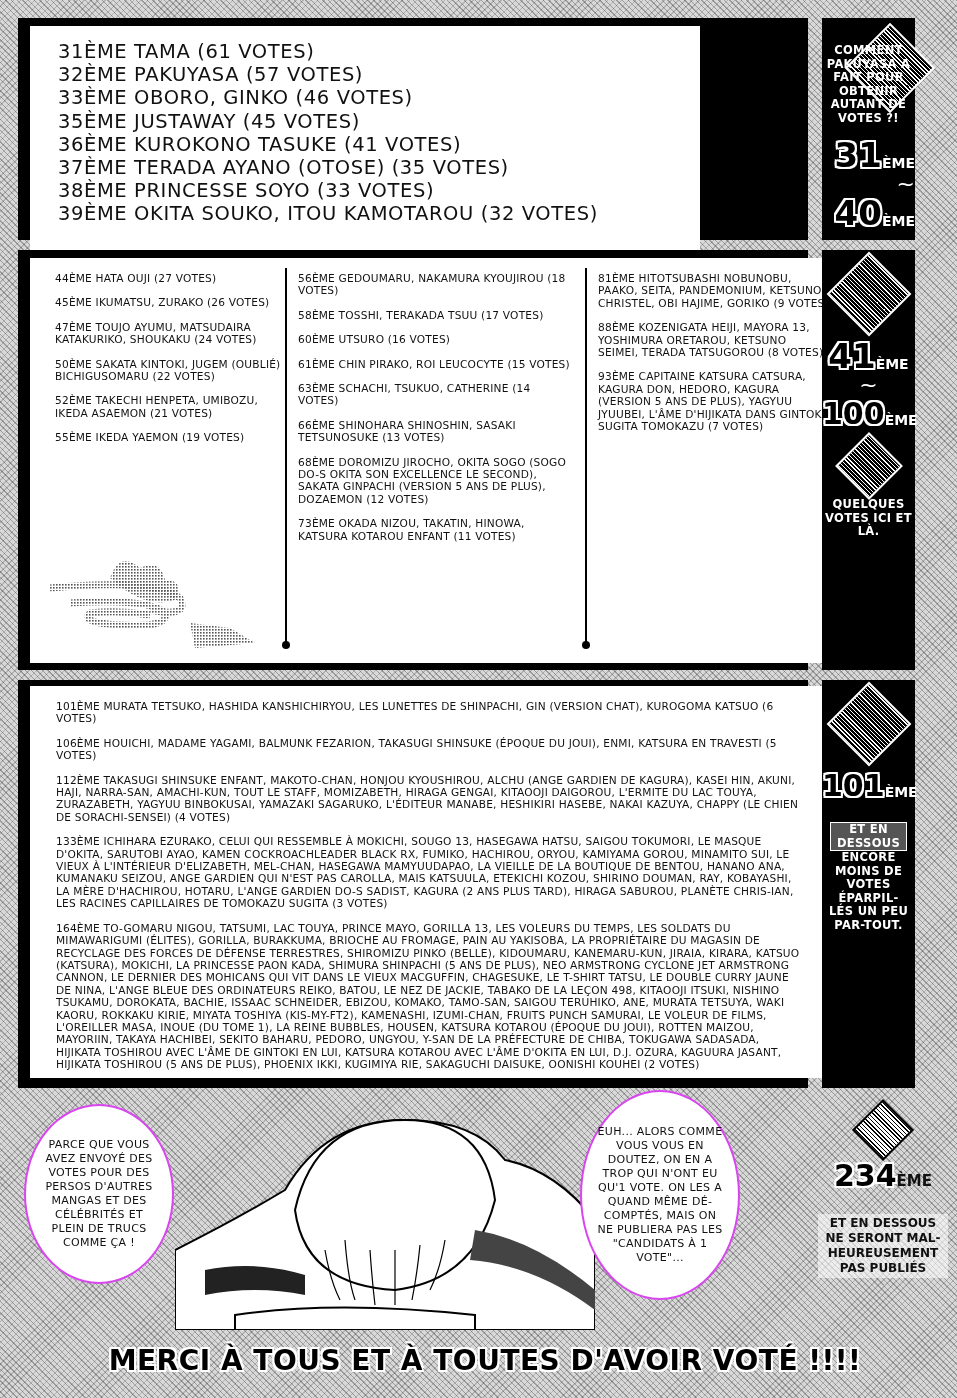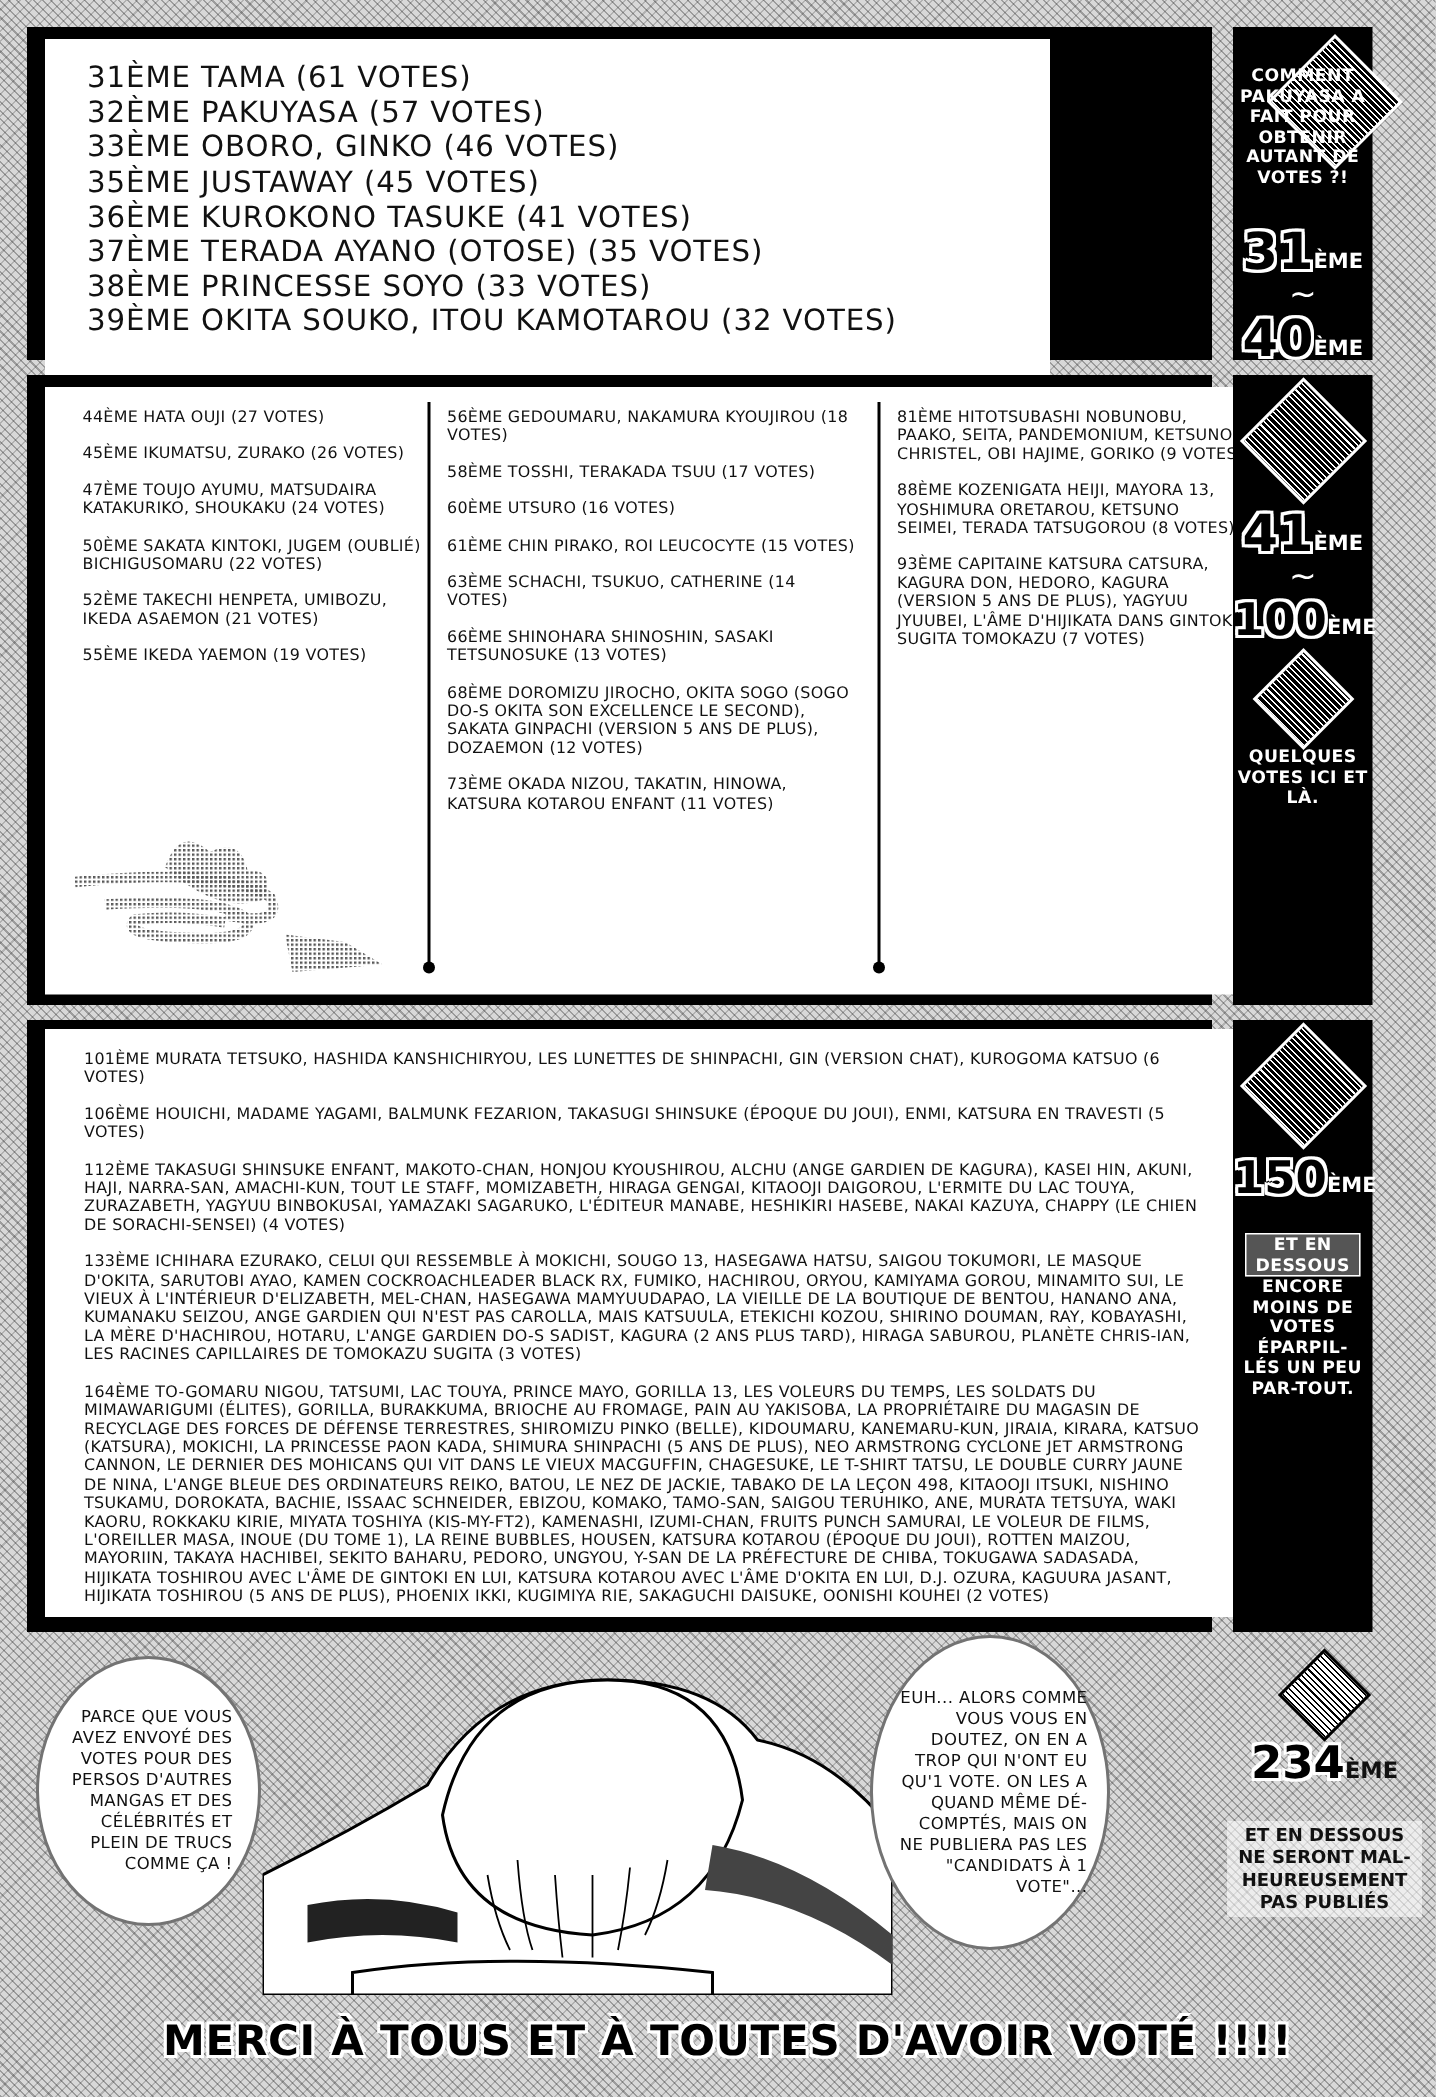--- a/index.html
+++ b/index.html
@@ -42,21 +42,21 @@
   .side .big { font-weight:bold; font-size:34px; line-height:36px; color:#000; -webkit-text-stroke:0; text-shadow:
       -2px -2px 0 #fff, 2px -2px 0 #fff, -2px 2px 0 #fff, 2px 2px 0 #fff, 0 2px 0 #fff, 0 -2px 0 #fff, 2px 0 0 #fff, -2px 0 0 #fff; }
   .side .eme { font-size:14px; font-weight:bold; color:#fff; vertical-align:middle; }
   .side .tilde { font-size:22px; line-height:22px; color:#fff; }
   .diamond { margin:0 auto; width:56px; height:56px; transform:rotate(45deg);
     background-image:repeating-linear-gradient(0deg, #fff 0 1px, #000 1px 3px), repeating-linear-gradient(90deg, rgba(255,255,255,0.5) 0 1px, transparent 1px 3px);
     border:2px solid #fff; }
 
   
   #p4 { left:0; top:1088px; width:957px; height:250px; border:none; background:transparent; }
-  .bubble { position:absolute; background:#fff; border:2px solid #737373; border-radius:50%; text-align:right; box-sizing:border-box; display:flex; align-items:center; justify-content:center; }
+  .bubble { position:absolute; background:#fff; border:2px solid #d946ef; border-radius:50%; text-align:center; box-sizing:border-box; display:flex; align-items:center; justify-content:center; }
   .bubble span { font-size:11px; line-height:14px; letter-spacing:0.3px; }
   #bubble-left { left:24px; top:1104px; width:150px; height:180px; }
   #bubble-right { left:580px; top:1090px; width:160px; height:210px; }
   #figure { position:absolute; left:175px; top:1100px; width:420px; height:230px; }
   #note-234 { position:absolute; left:818px; top:1108px; width:130px; text-align:center; }
   #note-234 .n { font-size:30px; font-weight:bold; color:#000; text-shadow:-2px -2px 0 #fff,2px -2px 0 #fff,-2px 2px 0 #fff,2px 2px 0 #fff; }
   #note-234 .eme { font-size:15px; font-weight:bold; }
   #note-234 .txt { margin-top:21px; font-size:12px; line-height:15px; font-weight:bold; background:rgba(255,255,255,0.55); padding:2px; }
 
   #thanks { position:absolute; left:55px; top:1344px; width:860px; text-align:center;
@@ -73,21 +73,21 @@
   <div class="line up">33ème Oboro, Ginko (46 votes)</div>
   <div class="line up">35ème Justaway (45 votes)</div>
   <div class="line up">36ème Kurokono Tasuke (41 votes)</div>
   <div class="line up">37ème Terada Ayano (Otose) (35 votes)</div>
   <div class="line up">38ème Princesse Soyo (33 votes)</div>
   <div class="line up">39ème Okita Souko, Itou Kamotarou (32 votes)</div>
 </div>
 <div class="side" style="top:18px;height:222px;">
   <div class="diamond" style="margin-top:14px;position:absolute;left:36px;top:4px;width:60px;height:60px;"></div>
   <div class="note up" style="position:relative;margin-top:26px;padding:0 2px;">Comment Pakuyasa a fait pour obtenir autant de votes ?!</div>
-  <div style="margin-top:25px;">
+  <div style="margin-top:12px;text-align:right;">
     <span class="big">31</span><span class="eme up">ème</span>
     <div class="tilde">~</div>
     <span class="big">40</span><span class="eme up">ème</span>
   </div>
 </div>
 
 <div class="blackbar" id="p2-frame"></div>
 <div class="panel" id="p2">
   <div class="col up" id="col1">
     <div class="entry">44ème Hata Ouji (27 votes)</div>
@@ -140,21 +140,21 @@
 <div class="panel" id="p3">
   <div class="entry up">101ème Murata Tetsuko, Hashida Kanshichiryou, Les lunettes de Shinpachi, Gin (version chat), Kurogoma Katsuo (6 votes)</div>
   <div class="entry up">106ème Houichi, Madame Yagami, Balmunk Fezarion, Takasugi Shinsuke (époque du Joui), Enmi, Katsura en travesti (5 votes)</div>
   <div class="entry up">112ème Takasugi Shinsuke enfant, Makoto-chan, Honjou Kyoushirou, Alchu (ange gardien de Kagura), Kasei Hin, Akuni, Haji, Narra-san, Amachi-kun, Tout le staff, Momizabeth, Hiraga Gengai, Kitaooji Daigorou, L'ermite du lac Touya, Zurazabeth, Yagyuu Binbokusai, Yamazaki Sagaruko, L'éditeur Manabe, Heshikiri Hasebe, Nakai Kazuya, Chappy (le chien de Sorachi-sensei) (4 votes)</div>
   <div class="entry up">133ème Ichihara Ezurako, Celui qui ressemble à Mokichi, Sougo 13, Hasegawa Hatsu, Saigou Tokumori, Le masque d'Okita, Sarutobi Ayao, Kamen Cockroachleader Black RX, Fumiko, Hachirou, Oryou, Kamiyama Gorou, Minamito Sui, Le vieux à l'intérieur d'Elizabeth, Mel-chan, Hasegawa Mamyuudapao, La vieille de la boutique de bentou, Hanano Ana, Kumanaku Seizou, Ange gardien qui n'est pas Carolla, Mais Katsuula, Etekichi Kozou, Shirino Douman, Ray, Kobayashi, La mère d'Hachirou, Hotaru, L'ange gardien do-S sadist, Kagura (2 ans plus tard), Hiraga Saburou, Planète Chris-ian, Les racines capillaires de Tomokazu Sugita (3 votes)</div>
   <div class="entry up">164ème To-gomaru Nigou, Tatsumi, Lac Touya, Prince Mayo, Gorilla 13, Les voleurs du temps, Les soldats du Mimawarigumi (élites), Gorilla, Burakkuma, Brioche au fromage, Pain au yakisoba, La propriétaire du magasin de recyclage des forces de défense terrestres, Shiromizu Pinko (belle), Kidoumaru, Kanemaru-kun, Jiraia, Kirara, Katsuo (Katsura), Mokichi, La princesse paon Kada, Shimura Shinpachi (5 ans de plus), Neo Armstrong Cyclone Jet Armstrong Cannon, Le dernier des Mohicans qui vit dans le vieux Macguffin, Chagesuke, Le T-shirt Tatsu, Le double curry jaune de Nina, L'ange bleue des ordinateurs Reiko, Batou, Le nez de Jackie, Tabako de la leçon 498, Kitaooji Itsuki, Nishino Tsukamu, Dorokata, Bachie, Issaac Schneider, Ebizou, Komako, Tamo-san, Saigou Teruhiko, Ane, Murata Tetsuya, Waki Kaoru, Rokkaku Kirie, Miyata Toshiya (Kis-My-Ft2), Kamenashi, Izumi-chan, Fruits Punch Samurai, Le voleur de films, L'oreiller Masa, Inoue (du tome 1), La reine Bubbles, Housen, Katsura Kotarou (époque du Joui), Rotten Maizou, Mayoriin, Takaya Hachibei, Sekito Baharu, Pedoro, Ungyou, Y-san de la préfecture de Chiba, Tokugawa Sadasada, Hijikata Toshirou avec l'âme de Gintoki en lui, Katsura Kotarou avec l'âme d'Okita en lui, D.J. Ozura, Kaguura Jasant, Hijikata Toshirou (5 ans de plus), Phoenix Ikki, Kugimiya Rie, Sakaguchi Daisuke, Oonishi Kouhei (2 votes)</div>
 </div>
 <div class="side" style="top:680px;height:408px;">
   <div class="diamond" style="margin-top:14px;"></div>
   <div style="margin-top:14px;">
-    <span class="big" style="font-size:30px;">150</span><span class="eme up">ème</span>
+    <span class="big" style="font-size:30px;">101</span><span class="eme up">ème</span>
   </div>
   <div class="note up" style="margin-top:18px;background:#555;border:1px solid #fff;margin-left:8px;margin-right:8px;">et en dessous</div>
   <div class="note up" style="padding:0 6px;">Encore moins de votes éparpil-lés un peu par-tout.</div>
 </div>
 
 <div class="panel" id="p4"></div>
 <svg id="figure" viewBox="0 0 420 230">
   <path d="M0 230 L0 150 Q60 120 110 90 Q150 20 230 20 Q300 20 330 60 Q380 70 420 120 L420 230 Z" fill="#fff" stroke="#000" stroke-width="2"></path>
   <path d="M120 110 q20 -90 110 -90 q80 0 90 80 q-20 80 -100 90 q-90 -5 -100 -80z" fill="#fff" stroke="#000" stroke-width="2"></path>
   <g stroke="#000" stroke-width="1.2" fill="none">

